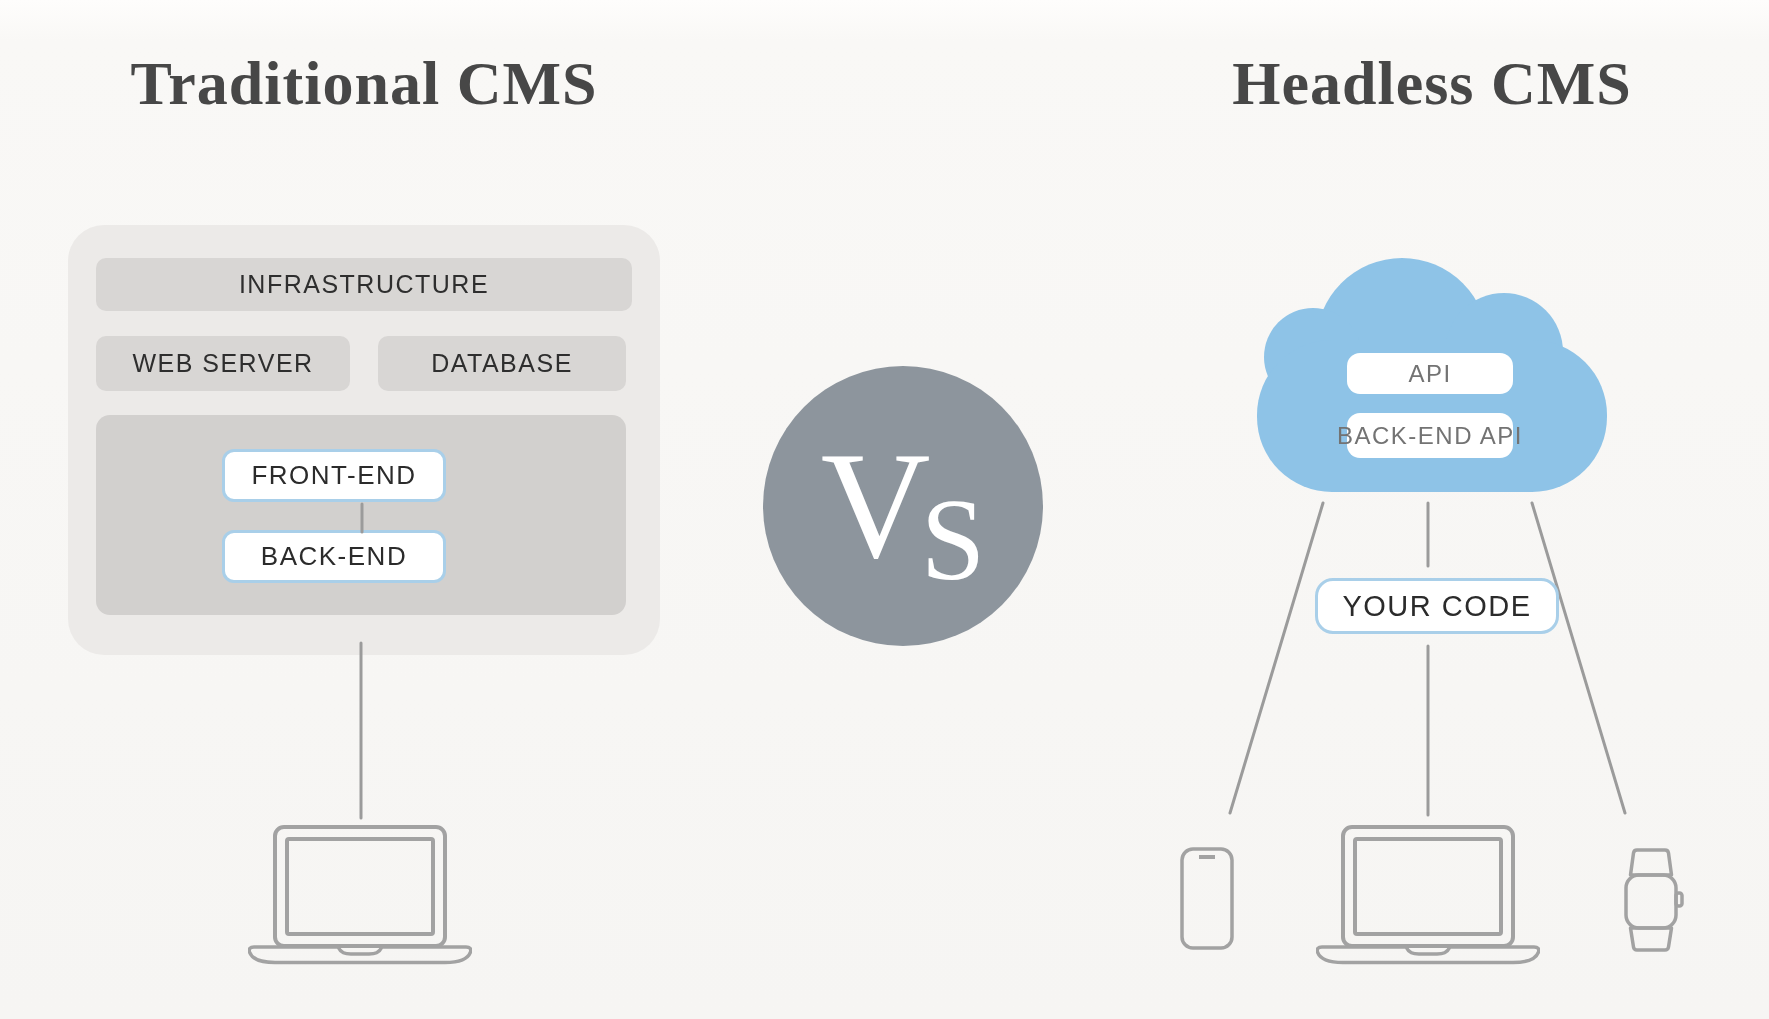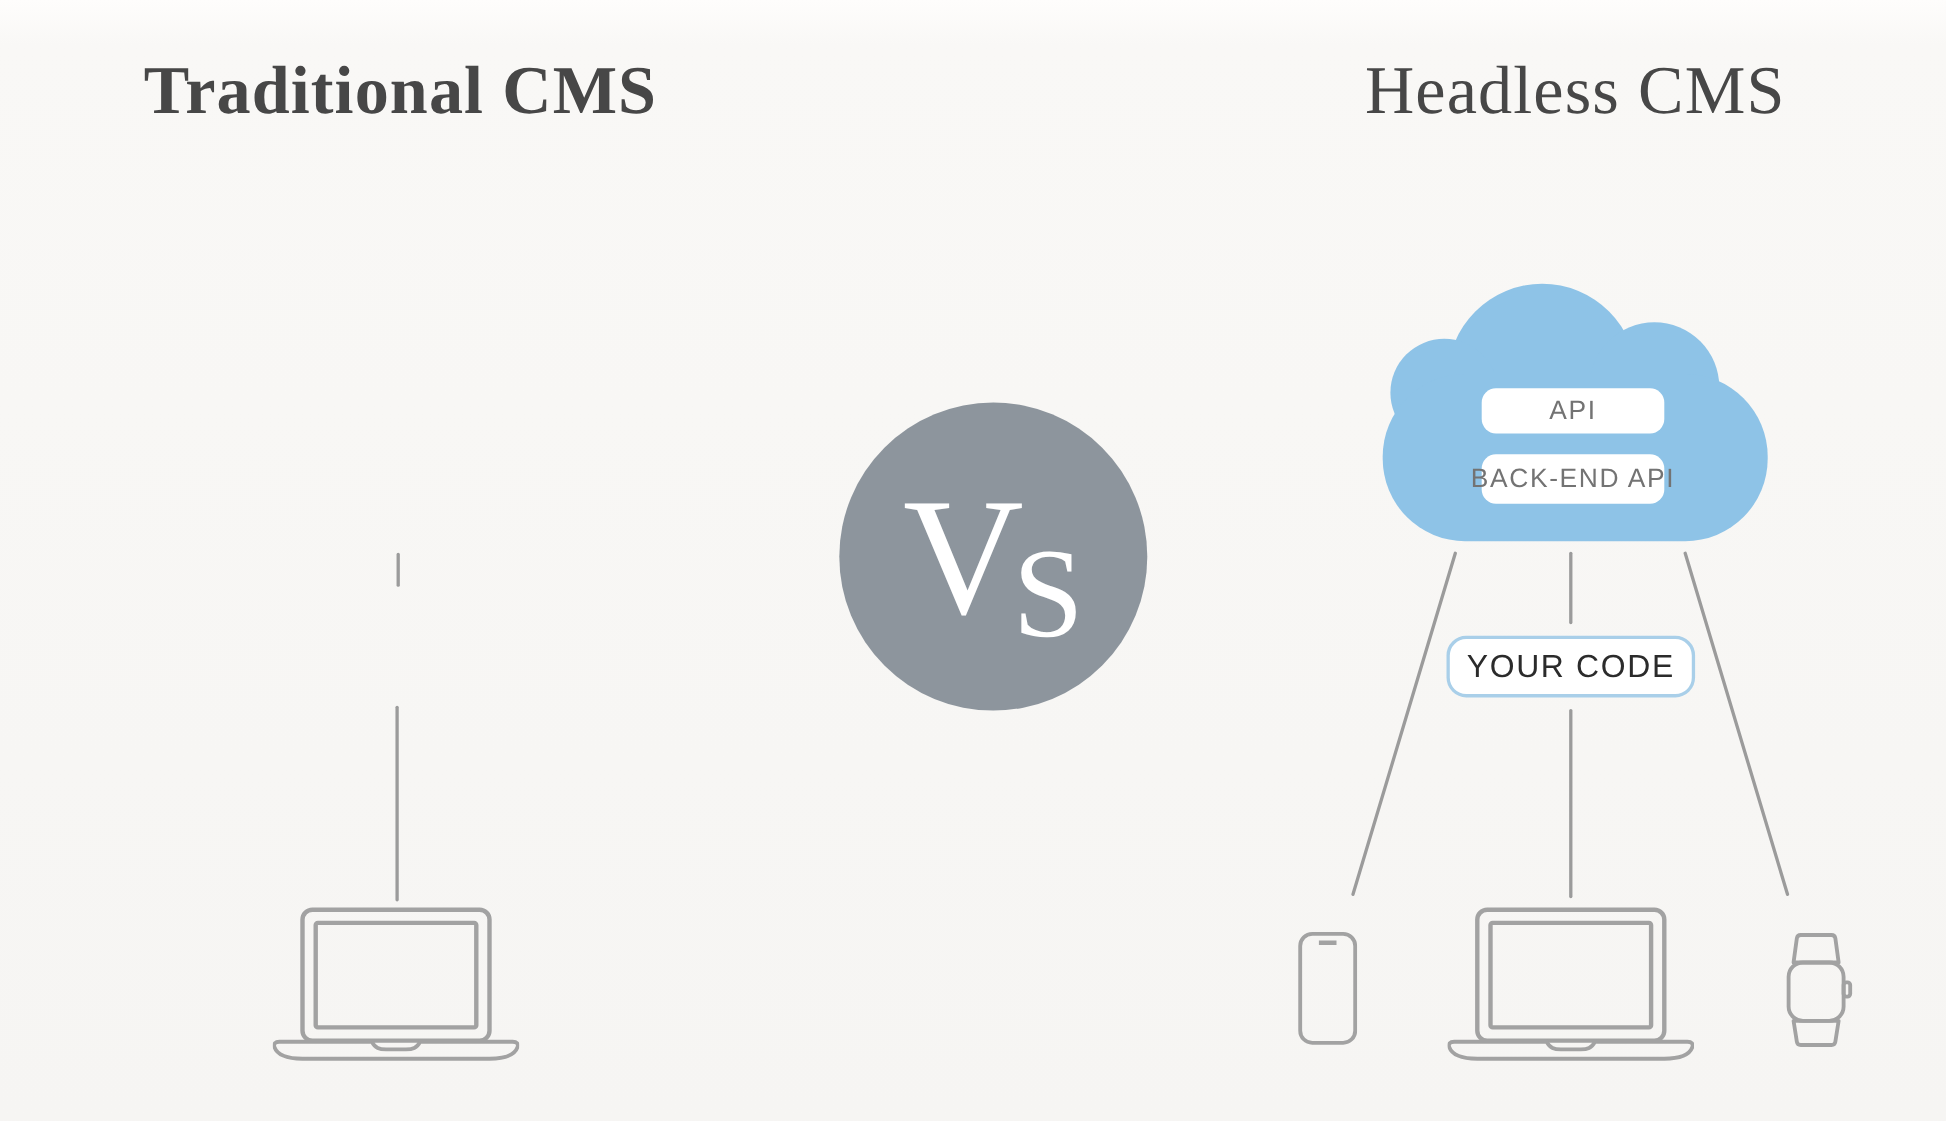--- a/index.html
+++ b/index.html
@@ -10,21 +10,21 @@
     font-family:"Liberation Sans", sans-serif;
     overflow:hidden;
   }
   .panel-title{
     position:absolute;top:48px;
     font-family:"Liberation Serif", serif;
     font-size:62px;color:#474747;
     text-align:center;letter-spacing:1px;white-space:nowrap;
   }
   .title-left{left:68px;width:592px;font-weight:bold;}
-  .title-right{left:1132px;width:600px;}
+  .title-right{left:1132px;width:600px;font-weight:bold;}
 
   
   .trad-container{
     position:absolute;left:68px;top:225px;width:592px;height:430px;
     background:#eceae8;border-radius:36px;
   }
   .bar{
     position:absolute;background:#d8d6d4;border-radius:10px;
     display:flex;align-items:center;justify-content:center;
     font-size:25px;color:#2e2e2e;letter-spacing:1.5px;white-space:nowrap;
@@ -58,40 +58,59 @@
   
   .cloud-svg{position:absolute;left:1256px;top:256px;width:352px;height:238px;}
   .api-box{
     position:absolute;background:#ffffff;border-radius:13px;
     display:flex;align-items:center;justify-content:center;
     font-size:24px;color:#737373;letter-spacing:1.5px;white-space:nowrap;
   }
   .api-top{left:1347px;top:353px;width:166px;height:41px;}
   .api-bottom{left:1347px;top:413px;width:166px;height:45px;}
   .your-code{
-    position:absolute;left:1315px;top:578px;width:226px;height:56px;
+    position:absolute;left:1315px;top:578px;width:244px;height:56px;
     border-radius:18px;font-size:29px;z-index:3;
   }
 
   
   .lines-layer{position:absolute;left:0;top:0;width:1769px;height:1019px;z-index:1;}
   .device-svg{position:absolute;stroke:#a2a2a2;fill:none;}
   .dev-laptop-left{left:248px;top:824px;width:224px;height:142px;}
   .dev-laptop-right{left:1316px;top:824px;width:224px;height:142px;}
   .dev-phone{left:1180px;top:847px;width:54px;height:103px;}
   .dev-watch{left:1620px;top:848px;width:66px;height:104px;}
 </style>
 </head>
 <body>
 
 <div class="canvas">
 
   <div class="panel-title title-left">Traditional CMS</div>
   <div class="panel-title title-right">Headless CMS</div>
 
+  <div class="trad-container">
+    <div class="bar bar-infra">
+      <span>INFRASTRUCTURE</span>
+    </div>
+    <div class="bar bar-web">
+      <span>WEB SERVER</span>
+    </div>
+    <div class="bar bar-db">
+      <span>DATABASE</span>
+    </div>
+    <div class="inner-box">
+      <div class="white-box box-frontend">
+        <span>FRONT-END</span>
+      </div>
+      <div class="white-box box-backend">
+        <span>BACK-END</span>
+      </div>
+    </div>
+  </div>
 
   <div class="vs-circle">
     <span class="vs-v">V</span>
     <span class="vs-s">S</span>
   </div>
 
   <svg class="cloud-svg" viewBox="0 0 352 238">
     <g fill="#8ec3e7">
       <circle cx="146" cy="88" r="86"></circle>
       <circle cx="248" cy="96" r="59"></circle>

